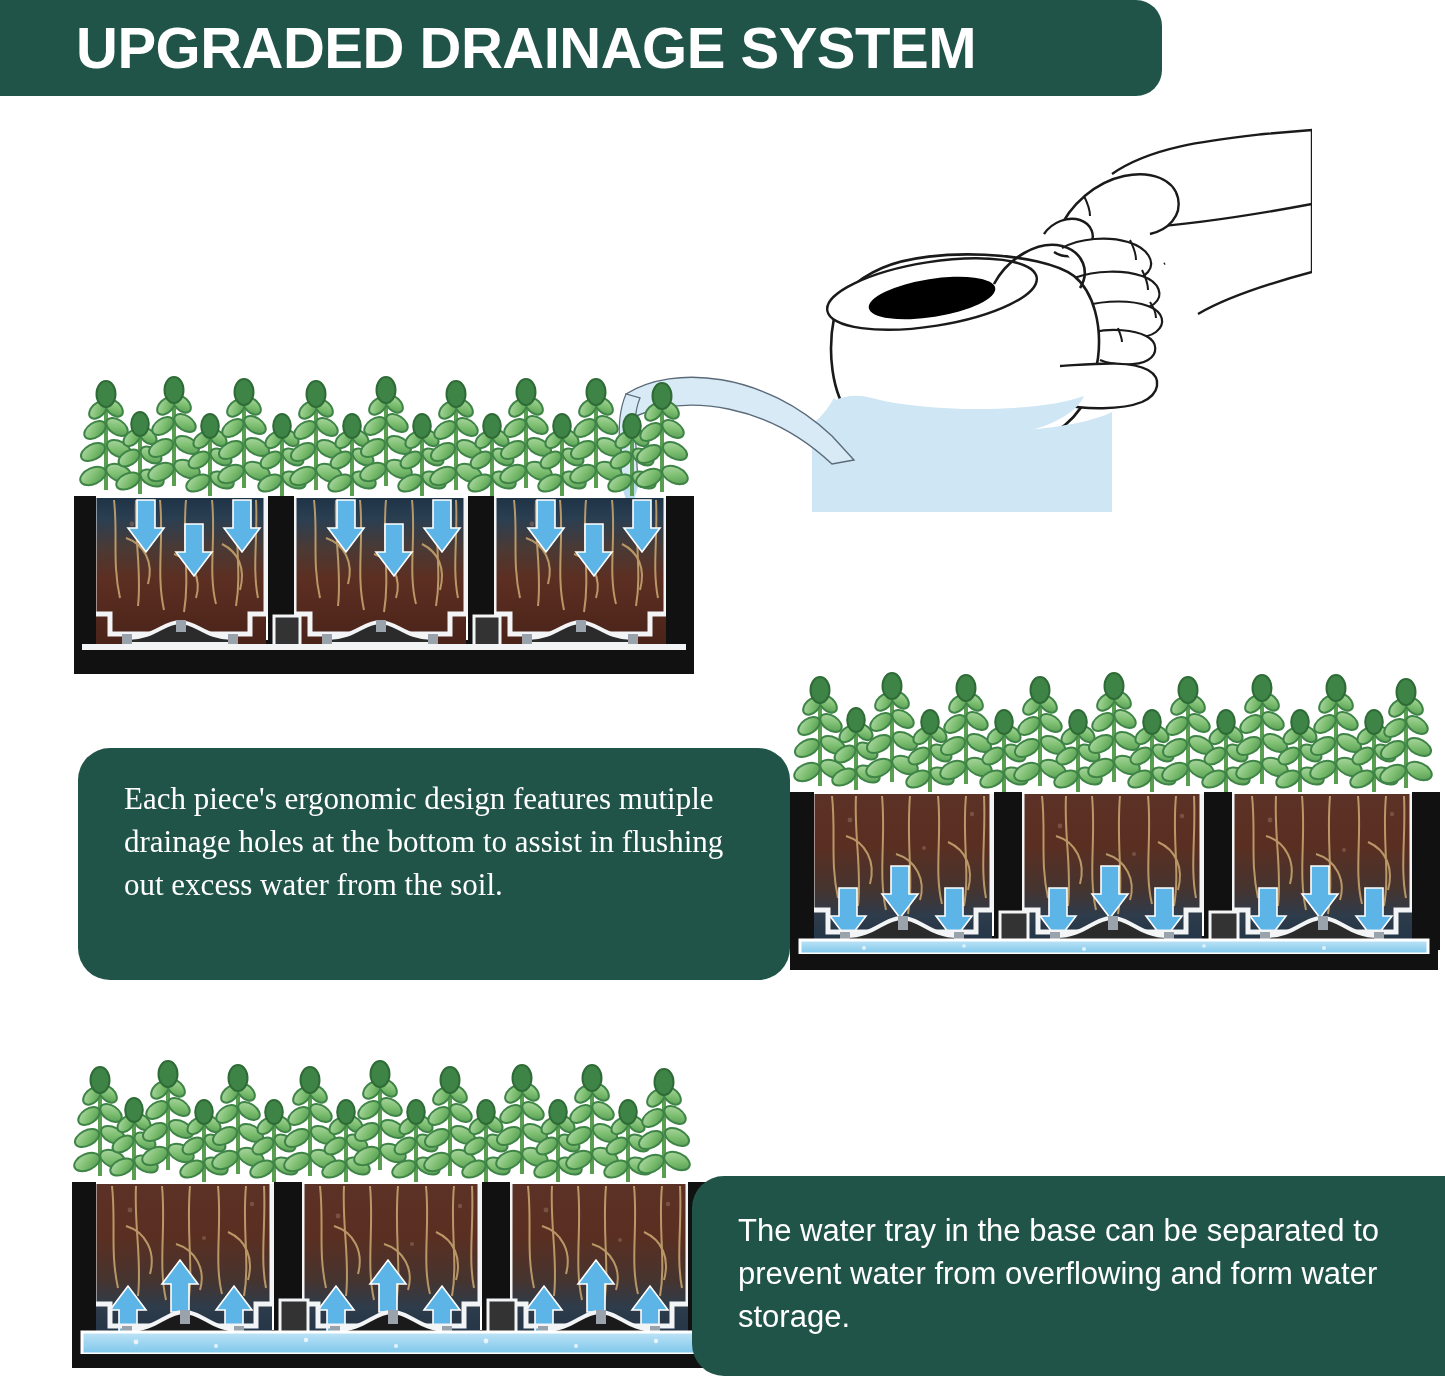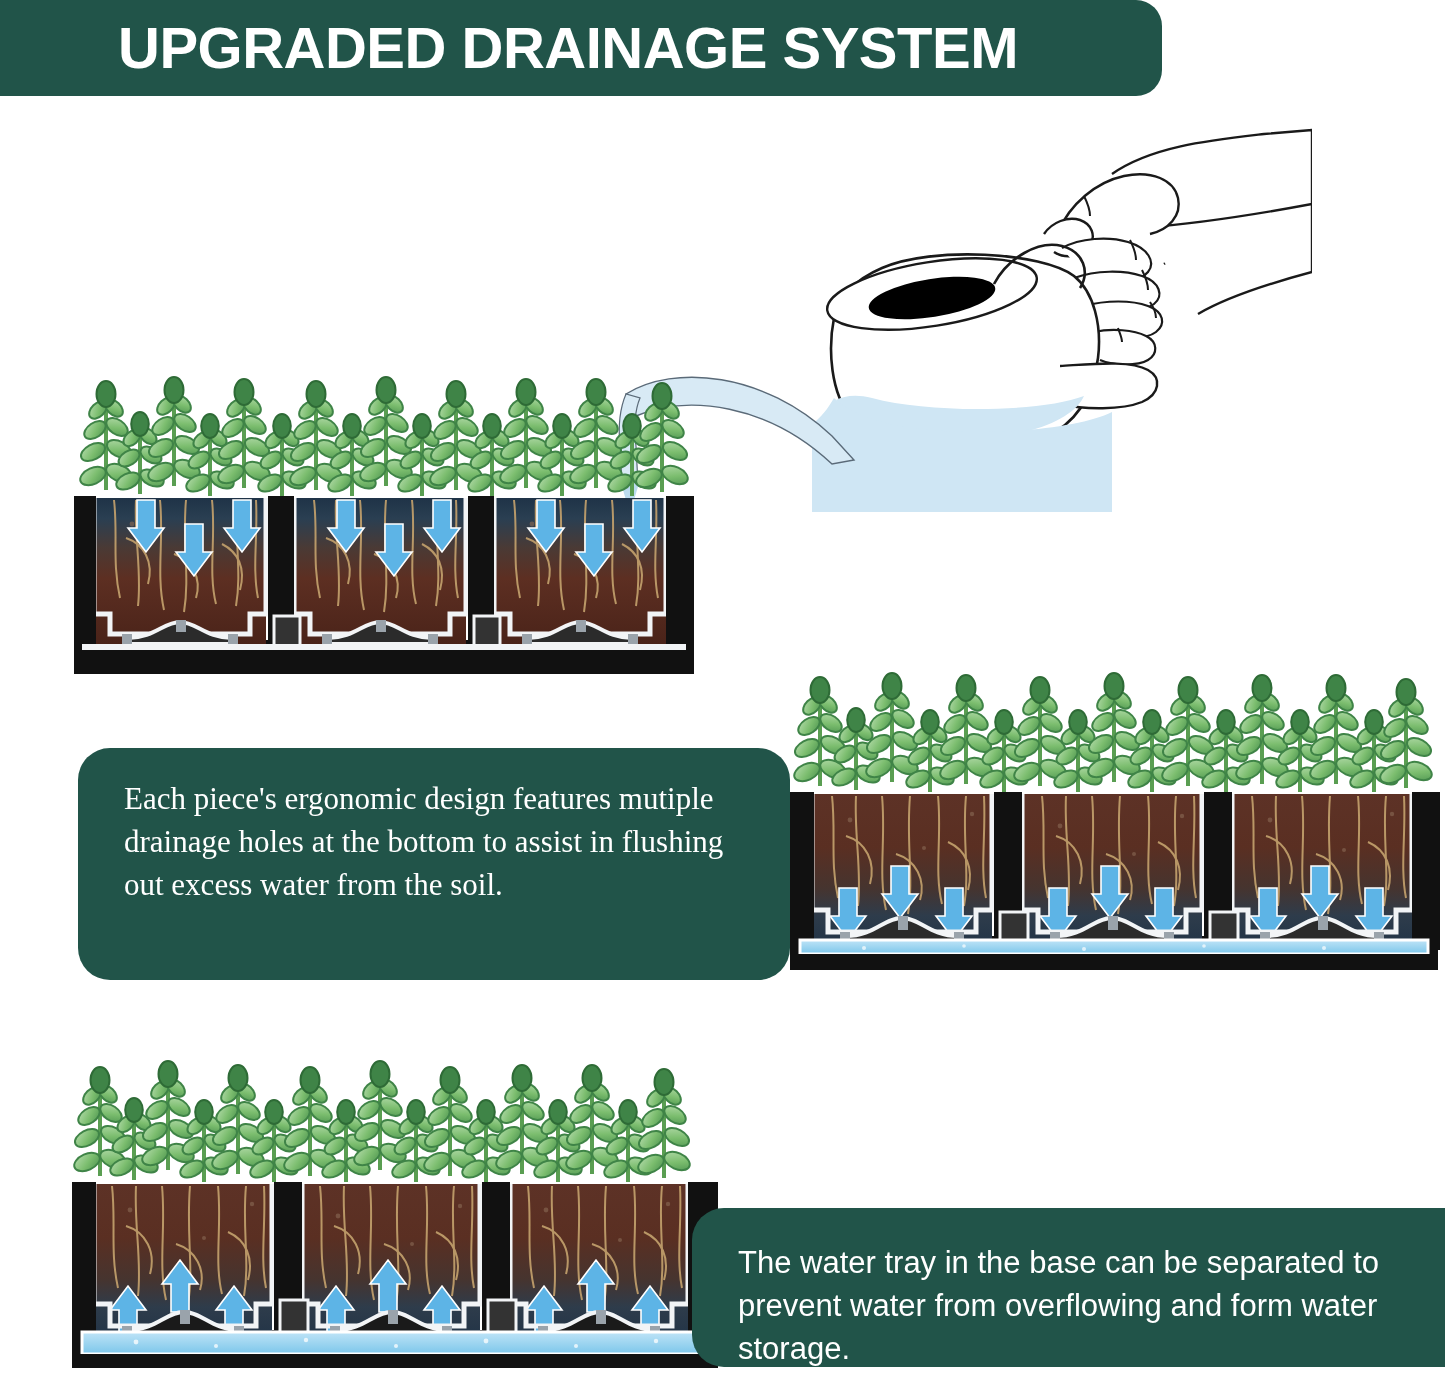--- a/index.html
+++ b/index.html
@@ -18,21 +18,21 @@
     position:absolute;left:0;top:0;width:1162px;height:96px;
     background:var(--green);
     border-radius:0 26px 26px 0;
     display:flex;align-items:center;
   }
   .banner-title{
     color:#ffffff;
     font-size:58px;
     font-weight:bold;
     letter-spacing:-0.5px;
-    margin-left:118px;
+    margin-left:76px;
     white-space:nowrap;
     line-height:1;
     font-family:"Liberation Sans", sans-serif;
   }
 
   
   .caption-box{
     position:absolute;
     background:var(--green);
     color:#ffffff;
@@ -40,24 +40,23 @@
     line-height:1.38;
     box-sizing:border-box;
   }
   #caption-1{
     left:78px;top:748px;width:712px;height:232px;
     border-radius:32px;
     padding:30px 42px 0 46px;
     font-family:Liberation Serif, serif;
   }
   #caption-2{
-    left:692px;top:1176px;width:753px;height:159px;
+    left:692px;top:1176px;width:753px;height:200px;
     border-radius:32px 0 0 32px;
     padding:34px 36px 0 46px;
-    margin-top:32px;
   }
   .caption-box p{margin:0;}
 
   
   .planter{position:absolute;}
   .planter svg{display:block;}
 
   :root{
     --green:#215449;
   }

